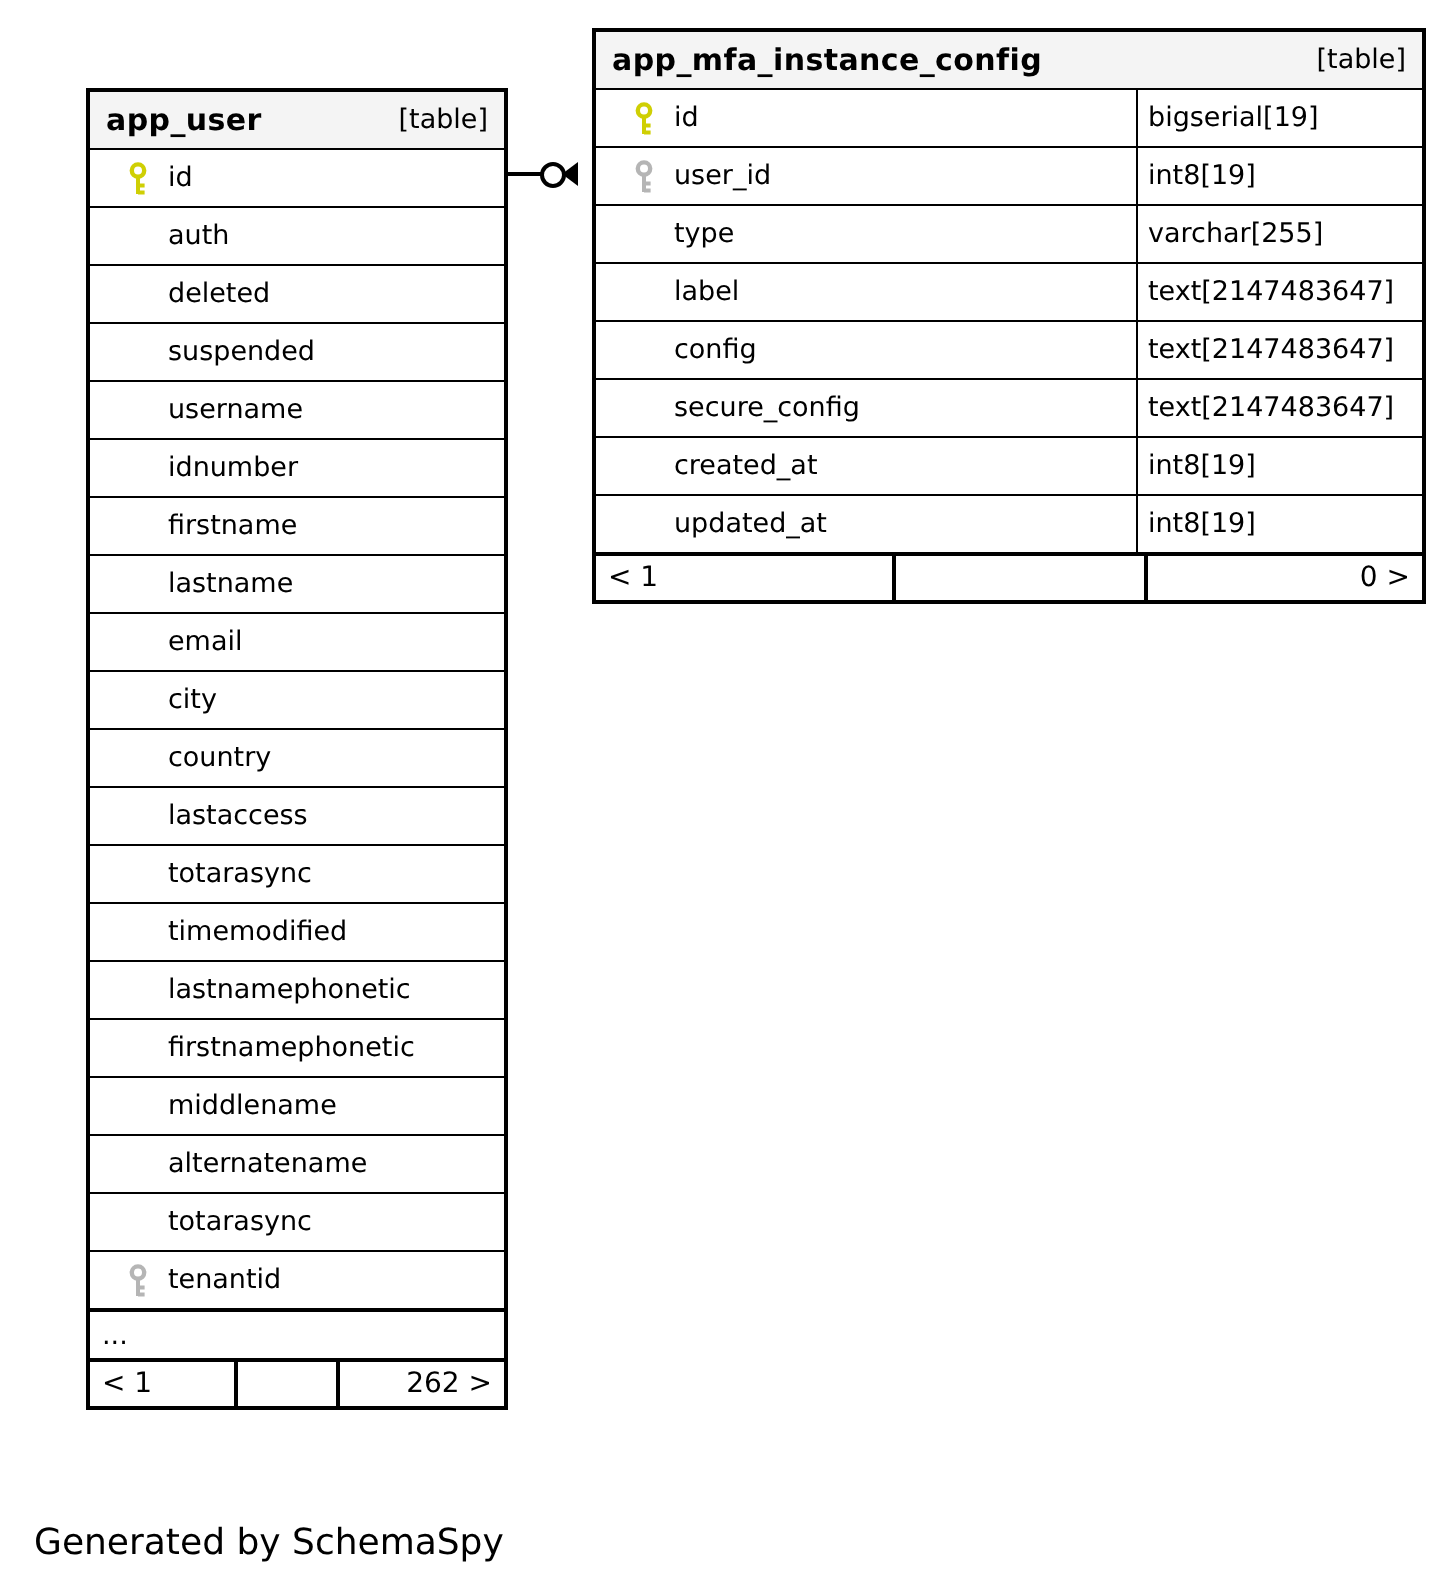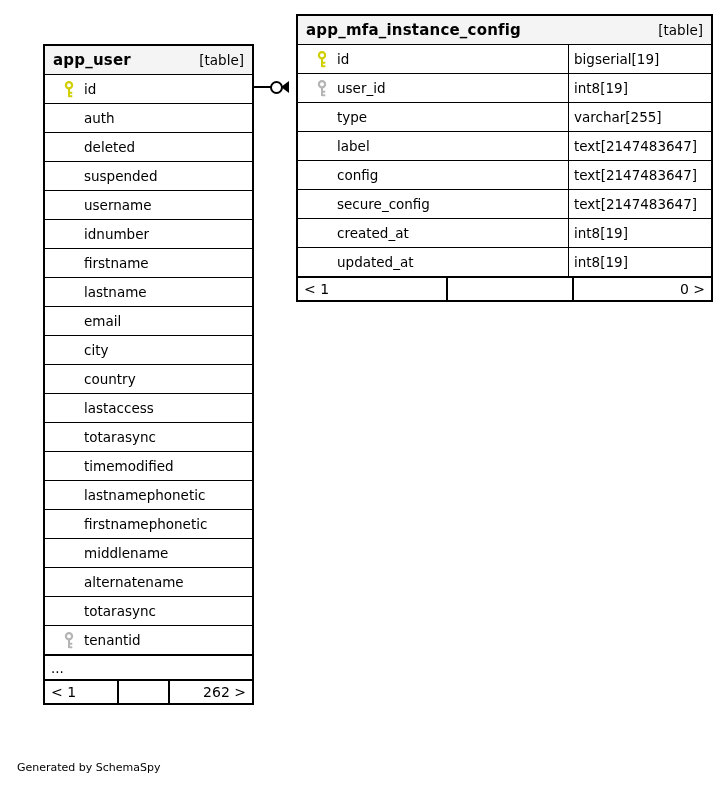--- a/index.html
+++ b/index.html
@@ -136,21 +136,21 @@
     width: 0;
     height: 0;
     border-top: 6.5px solid transparent;
     border-bottom: 6.5px solid transparent;
     border-right: 8px solid #000;
   }
   .gen-note {
     position: absolute;
     left: 17px;
     top: 761px;
-    font-size: 11px;
+    font-size: 18px;
   }
 </style>
 </head>
 <body>
 
 <div class="canvas">
 
   <div>
     <div class="rel-line"></div>
     <div class="rel-circle"></div>

